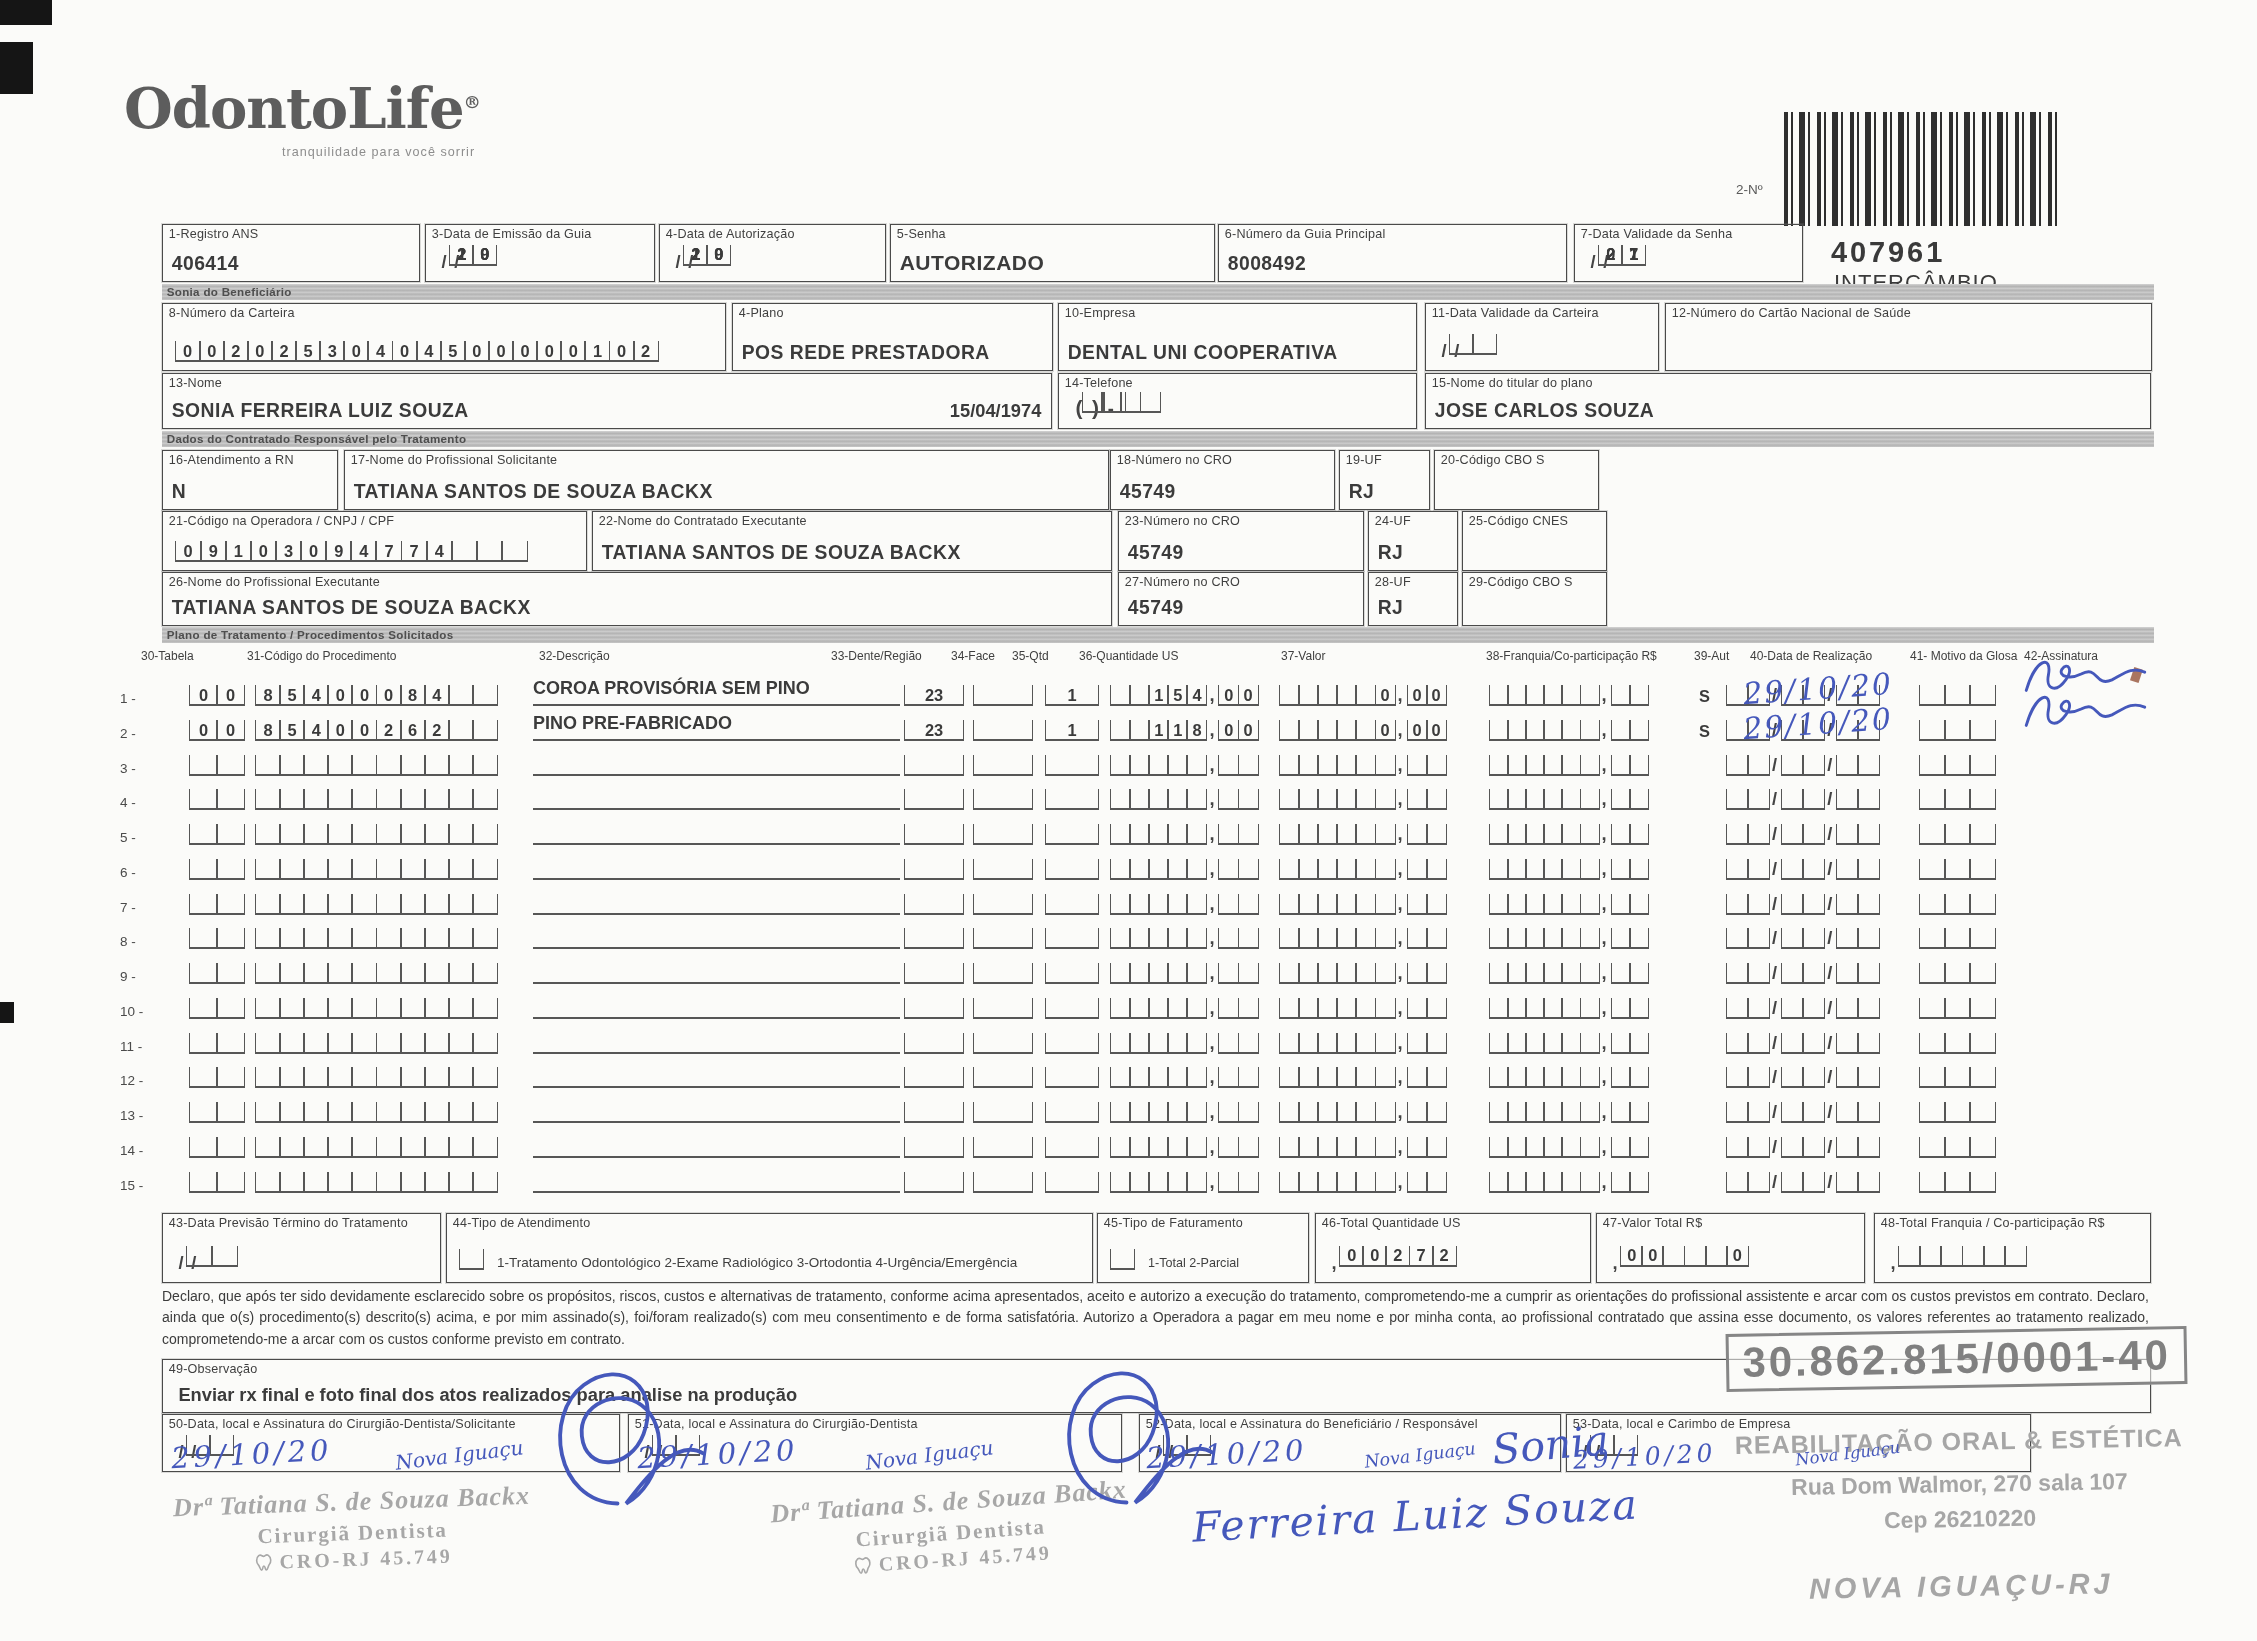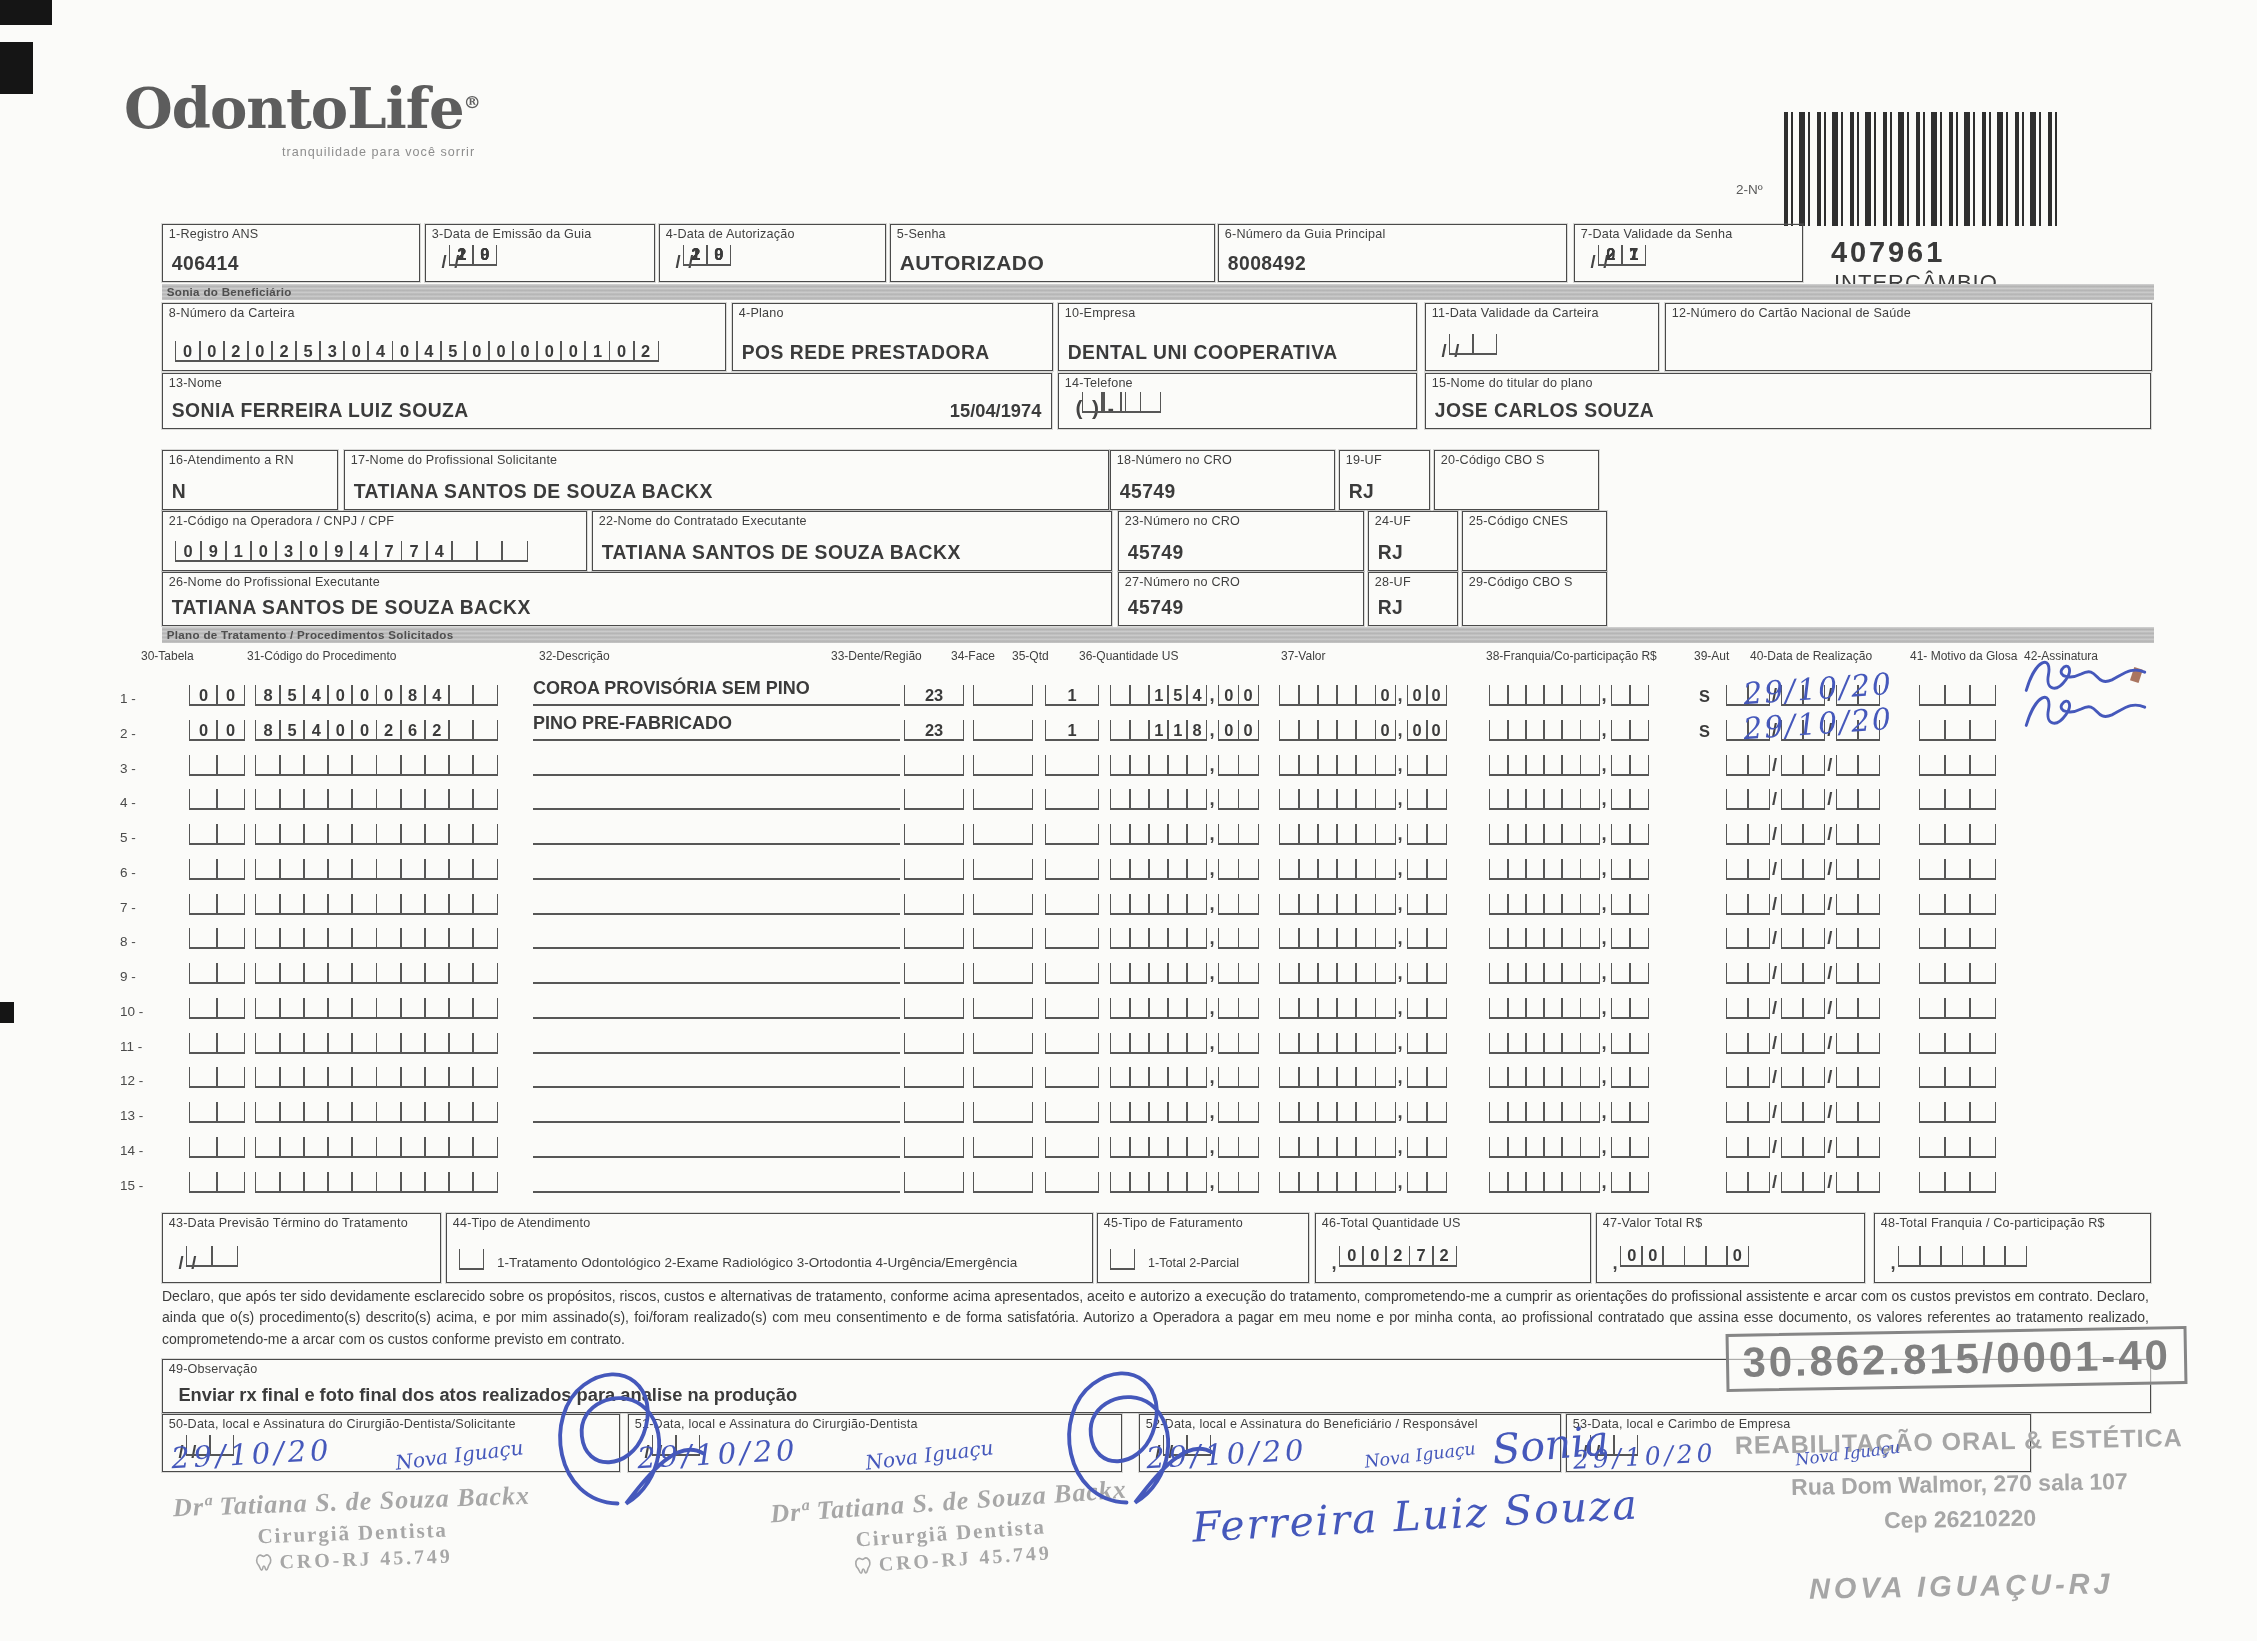--- a/index.html
+++ b/index.html
@@ -255,20 +255,21 @@
           <span class="cc" style="width: 21px;"></span>
           <span class="cc" style="width: 21px;"></span>
         </span>
       </span>
   </div>
   <div class="fbox" style="left:1425px;top:373px;width:724px;height:54px;">
     <span class="lbl">15-Nome do titular do plano</span>
     <span class="val">JOSE CARLOS SOUZA</span>
   </div>
 
+  <div class="sbar" style="top:431px;"><span>Dados do Contratado Responsável pelo Tratamento</span></div>
 
   <div class="fbox" style="left:162px;top:450px;width:174px;height:58px;">
     <span class="lbl">16-Atendimento a RN</span>
     <span class="val">N</span>
   </div>
   <div class="fbox" style="left:344px;top:450px;width:763px;height:58px;">
     <span class="lbl">17-Nome do Profissional Solicitante</span>
     <span class="val">TATIANA SANTOS DE SOUZA BACKX</span>
   </div>
   <div class="fbox" style="left:1110px;top:450px;width:223px;height:58px;">

